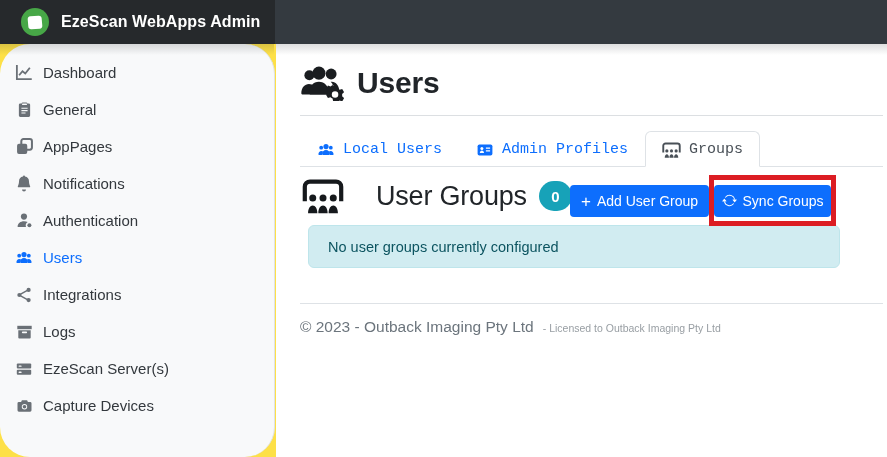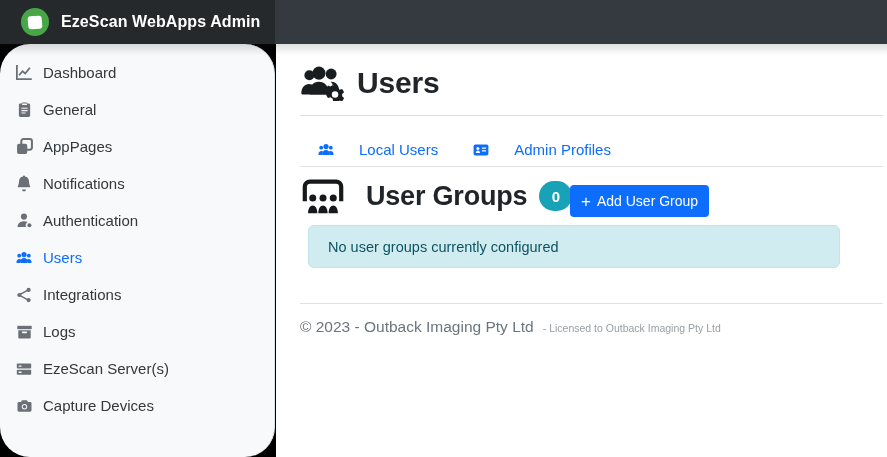--- a/index.html
+++ b/index.html
@@ -1,19 +1,19 @@
 <!DOCTYPE html>
 <html><head>
 <meta charset="utf-8">
 <style>
   * { margin:0; padding:0; box-sizing:border-box; }
   html,body { background:#fff; }
   .page {
     position:relative; width:887px; height:457px; overflow:hidden;
-    font-family:"Liberation Sans","DejaVu Sans",sans-serif; background:#000000;
+    font-family:"Liberation Sans","DejaVu Sans",sans-serif; background:#fde047;
   }
   
   .navbar { position:absolute; top:0; left:0; width:887px; height:44px; background:#343a40; }
   .brand {
     position:absolute; top:0; left:0; width:275px; height:44px; background:#26292c;
     display:flex; align-items:center; gap:12px; padding-left:21px; cursor:pointer;
   }
   .logo { width:28px; height:28px; border-radius:50%; background:#47a747;
     display:flex; align-items:center; justify-content:center; flex:0 0 auto; }
   .logo-inner { width:14px; height:13px; background:#fff; border-radius:3px; transform:rotate(-5deg); }
@@ -33,28 +33,28 @@
   
   .main { position:absolute; top:44px; left:276px; right:0; bottom:0; background:#fff; }
   .main::before { content:""; position:absolute; top:0; left:0; right:0; height:11px;
     background:linear-gradient(rgba(33,37,41,.15), rgba(33,37,41,0)); pointer-events:none; z-index:6; }
   .title-row { position:absolute; top:20px; left:24px; display:flex; align-items:center; gap:13px; }
   .title-row h1 { font-size:30px; font-weight:700; color:#212529; letter-spacing:-.2px; }
   .title-icon { color:#1a1d20; display:flex; }
   .title-divider { position:absolute; top:71px; left:24px; right:4px; border:none; border-top:1px solid #dcdfe2; }
   
   .tabs { position:absolute; top:87px; left:24px; right:4px; display:flex; border-bottom:1px solid #dee2e6; z-index:2; }
-  .tab { display:flex; align-items:center; gap:24px; padding:9px 16px 8px; font-size:15px;
-    color:#0d6efd; cursor:pointer; border:1px solid transparent; border-radius:6px 6px 0 0; margin-bottom:-1px; }
+  .tab { display:flex; align-items:center; gap:8px; padding:9px 16px 8px; font-size:15px;
+    color:#0d6efd; cursor:pointer; border:1px solid transparent; border-radius:6px 6px 0 0; margin-bottom:-1px;font-family:Liberation Mono, monospace; }
   .tab .tico { display:flex; }
   .tab.active { background:#fff; border-color:#dee2e6 #dee2e6 #fff #dee2e6; color:#495057; }
   
   .group-head { position:absolute; top:134px; left:26px; display:flex; align-items:center; }
   .gh-icon { color:#16191c; display:flex; }
-  .group-head h2 { font-size:27px; font-weight:700; color:#212529; margin-left:22px; letter-spacing:-.2px; }
+  .group-head h2 { font-size:27px; font-weight:400; color:#212529; margin-left:32px; letter-spacing:-.2px; }
   .badge { margin-left:12px; background:#17a2b8; color:#fff; border-radius:16px; min-width:33px; height:30px;
     display:inline-flex; align-items:center; justify-content:center; font-size:15px; font-weight:700; padding:0 10px; }
   .btn { background:#0d6efd; color:#fff; border:none; border-radius:4px; font-size:14px;
     font-family:inherit; display:inline-flex; align-items:center; gap:6px; height:32px; cursor:pointer; white-space:nowrap; }
   .btn-add { position:absolute; top:141px; left:294px; padding:0 11px; }
   .btn-add .plus { font-size:17px; font-weight:400; line-height:1; }
   .red-box { position:absolute; top:131px; left:433px; width:127px; height:51px;
     border:5px solid #dc1d23; display:flex; align-items:center; justify-content:center; z-index:3; }
   .btn-sync { padding:0 8px; }
   .btn-sync .sico { display:flex; }
@@ -222,20 +222,32 @@
         <span class="tico">
           <svg width="18" height="16" viewBox="0 0 16 16">
               <rect x=".6" y="2.4" width="14.8" height="11.2" rx="1.8" fill="currentColor"></rect>
               <circle cx="4.9" cy="6.6" r="1.5" fill="#fff"></circle>
               <path d="M2.8 11c0-1.5 1-2.5 2.1-2.5S7 9.5 7 11z" fill="#fff"></path>
               <path fill="none" stroke="#fff" stroke-width="1.2" d="M8.9 6.2h4.2M8.9 8.8h4.2"></path>
             </svg>
         </span>
         <span>Admin Profiles</span>
       </div>
+      <div class="tab active">
+        <span class="tico">
+          <svg width="19" height="16" viewBox="0 0 18 15">
+              <path fill="none" stroke="currentColor" stroke-width="1.8" d="M1.2 9.8V3.5c0-1.2 1-2.2 2.2-2.2h11.2c1.2 0 2.2 1 2.2 2.2v6.3"></path>
+              <circle cx="4.6" cy="8.4" r="1.5" fill="currentColor"></circle>
+              <circle cx="9" cy="8.4" r="1.5" fill="currentColor"></circle>
+              <circle cx="13.4" cy="8.4" r="1.5" fill="currentColor"></circle>
+              <path fill="currentColor" d="M2.6 14.9c0-2 .9-3.3 2-3.3s2 1.3 2 3.3zM7 14.9c0-2 .9-3.3 2-3.3s2 1.3 2 3.3zM11.4 14.9c0-2 .9-3.3 2-3.3s2 1.3 2 3.3z"></path>
+            </svg>
+        </span>
+        <span>Groups</span>
+      </div>
     </div>
 
     <div class="group-head">
       <span class="gh-icon">
         <svg width="42" height="36" viewBox="0 0 18 15">
             <path fill="none" stroke="currentColor" stroke-width="1.8" d="M1.2 9.8V3.5c0-1.2 1-2.2 2.2-2.2h11.2c1.2 0 2.2 1 2.2 2.2v6.3"></path>
             <circle cx="4.6" cy="8.4" r="1.5" fill="currentColor"></circle>
             <circle cx="9" cy="8.4" r="1.5" fill="currentColor"></circle>
             <circle cx="13.4" cy="8.4" r="1.5" fill="currentColor"></circle>
             <path fill="currentColor" d="M2.6 14.9c0-2 .9-3.3 2-3.3s2 1.3 2 3.3zM7 14.9c0-2 .9-3.3 2-3.3s2 1.3 2 3.3zM11.4 14.9c0-2 .9-3.3 2-3.3s2 1.3 2 3.3z"></path>
@@ -243,20 +255,31 @@
       </span>
       <h2>User Groups</h2>
       <span class="badge">0</span>
     </div>
 
     <button class="btn btn-add">
       <span class="plus">+</span>
       <span>Add User Group</span>
     </button>
 
+    <div class="red-box">
+      <button class="btn btn-sync">
+        <span class="sico">
+          <svg width="15" height="15" viewBox="0 0 16 16" fill="currentColor">
+              <path d="M11.534 7h3.932a.25.25 0 0 1 .192.41l-1.966 2.36a.25.25 0 0 1-.384 0l-1.966-2.36a.25.25 0 0 1 .192-.41zm-11 2h3.932a.25.25 0 0 0 .192-.41L2.692 6.23a.25.25 0 0 0-.384 0L.342 8.59A.25.25 0 0 0 .534 9z"></path>
+              <path d="M8 3c-1.552 0-2.94.707-3.857 1.818a.5.5 0 1 1-.771-.636A6.002 6.002 0 0 1 13.917 7H12.9A5.002 5.002 0 0 0 8 3zM3.1 9a5.002 5.002 0 0 0 8.757 2.182.5.5 0 1 1 .771.636A6.002 6.002 0 0 1 2.083 9H3.1z"></path>
+            </svg>
+        </span>
+        <span>Sync Groups</span>
+      </button>
+    </div>
 
     <div class="alert">No user groups currently configured</div>
 
     <hr class="footer-divider">
 
     <footer class="foot">
       <span class="copy">© 2023 - Outback Imaging Pty Ltd</span>
       <span class="lic">- Licensed to Outback Imaging Pty Ltd</span>
     </footer>
 

